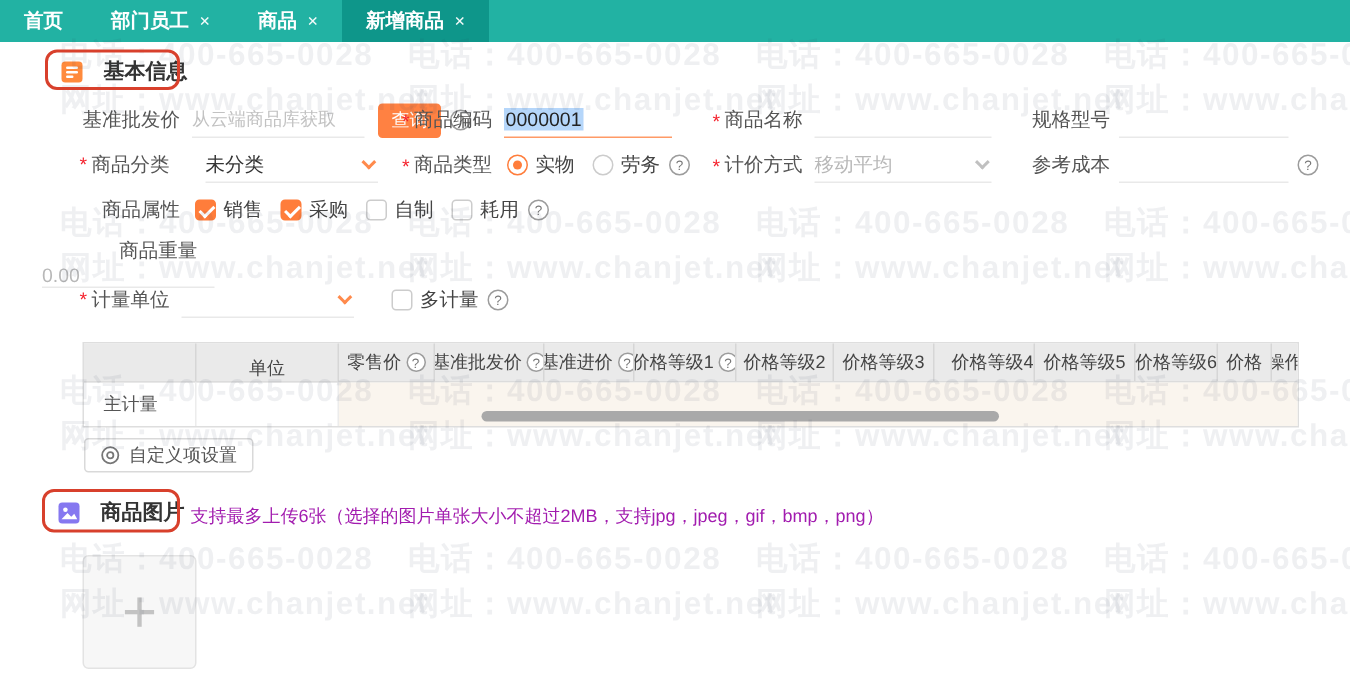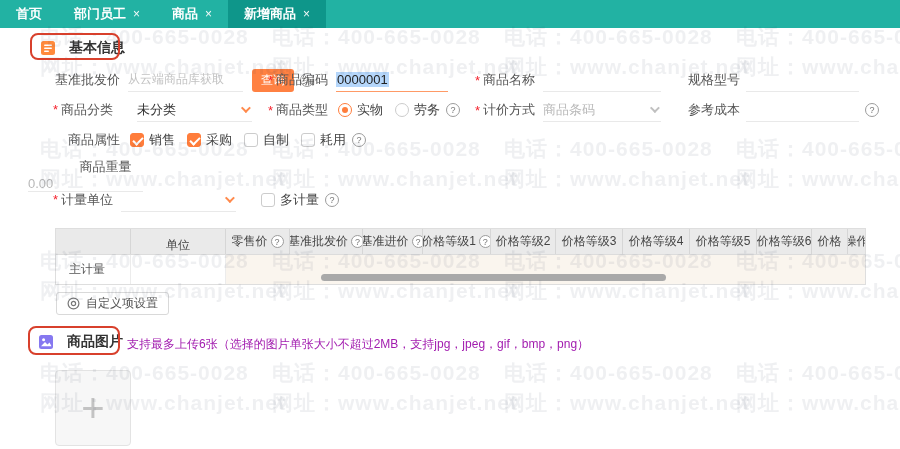--- a/index.html
+++ b/index.html
@@ -135,21 +135,21 @@
   <span class="opt" style="margin-right:2px;">
       <span class="rd"></span>
       <span>劳务</span>
     </span>
   <span class="help" style="margin-left:4px;">?</span>
 </div>
 <div class="f" style="left:475px; top:98px;">
   <span class="req">*</span>
   <span class="lab">计价方式</span>
   <div class="ctl" style="width:118px;">
-      <span class="muted">商品条码</span>
+      <span class="muted">移动平均</span>
       <span class="chev gray"></span>
     </div>
 </div>
 <div class="f" style="left:688px; top:98px;">
   <span class="lab" style="width:50px;">参考成本</span>
   <div class="ctl" style="width:113px;"></div>
   <span class="help">?</span>
 </div>
 
 <div class="f" style="left:20px; top:128px;">
@@ -215,21 +215,21 @@
     <div class="th" style="width:68px;">
         <span>价格等级1</span>
         <span class="help">?</span>
       </div>
     <div class="th" style="width:65px;">
         <span>价格等级2</span>
       </div>
     <div class="th" style="width:67px;">
         <span>价格等级3</span>
       </div>
-    <div class="th" style="width:67px;">
+    <div class="th" style="width:67px;justify-content:flex-end;">
         <span>价格等级4</span>
       </div>
     <div class="th" style="width:67px;">
         <span>价格等级5</span>
       </div>
     <div class="th" style="width:55px;">
         <span>价格等级6</span>
       </div>
     <div class="th" style="width:36px;">
         <span>价格</span>

